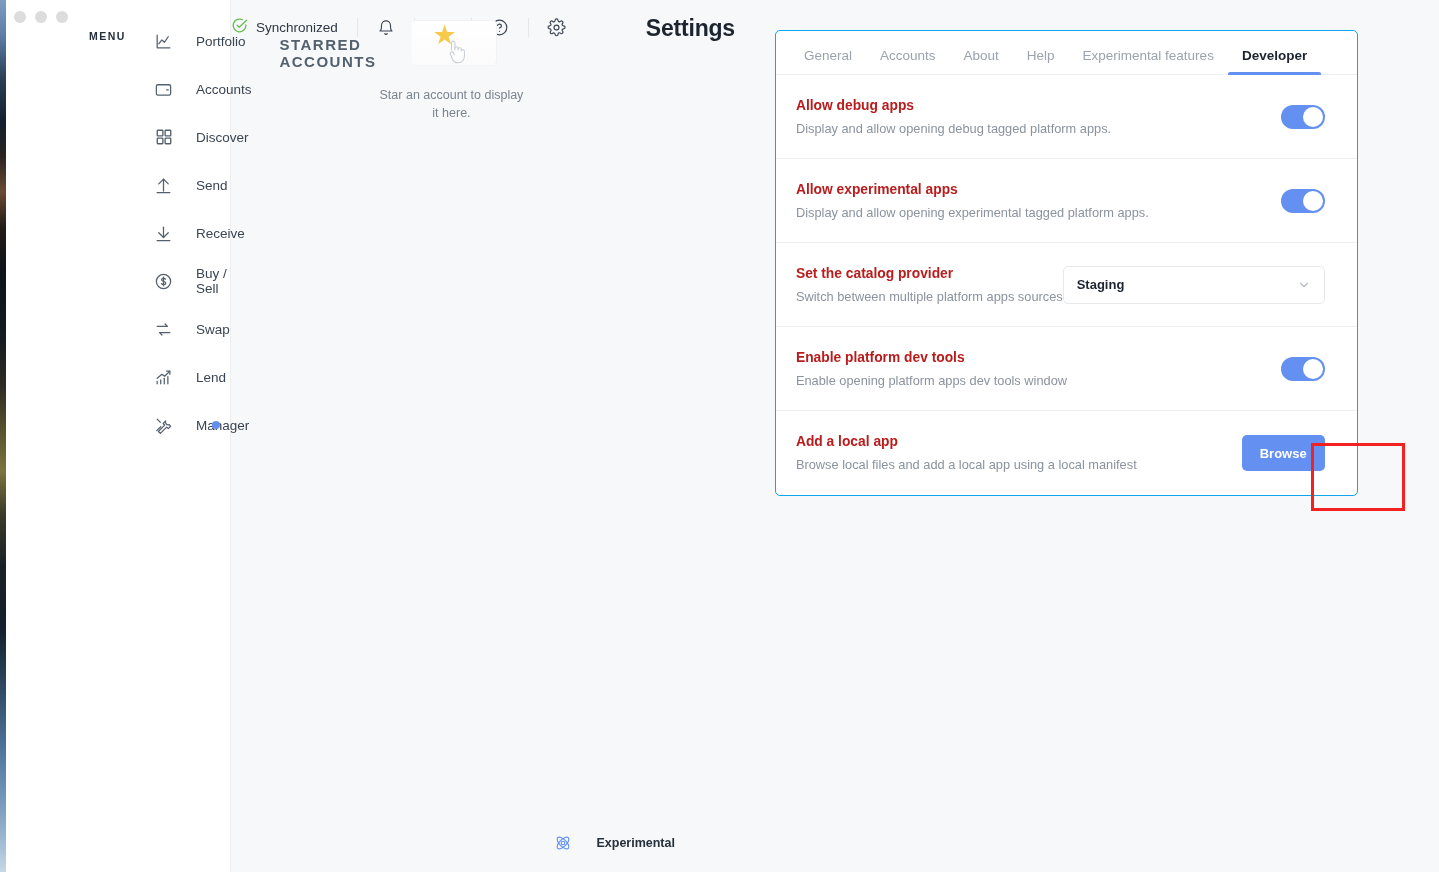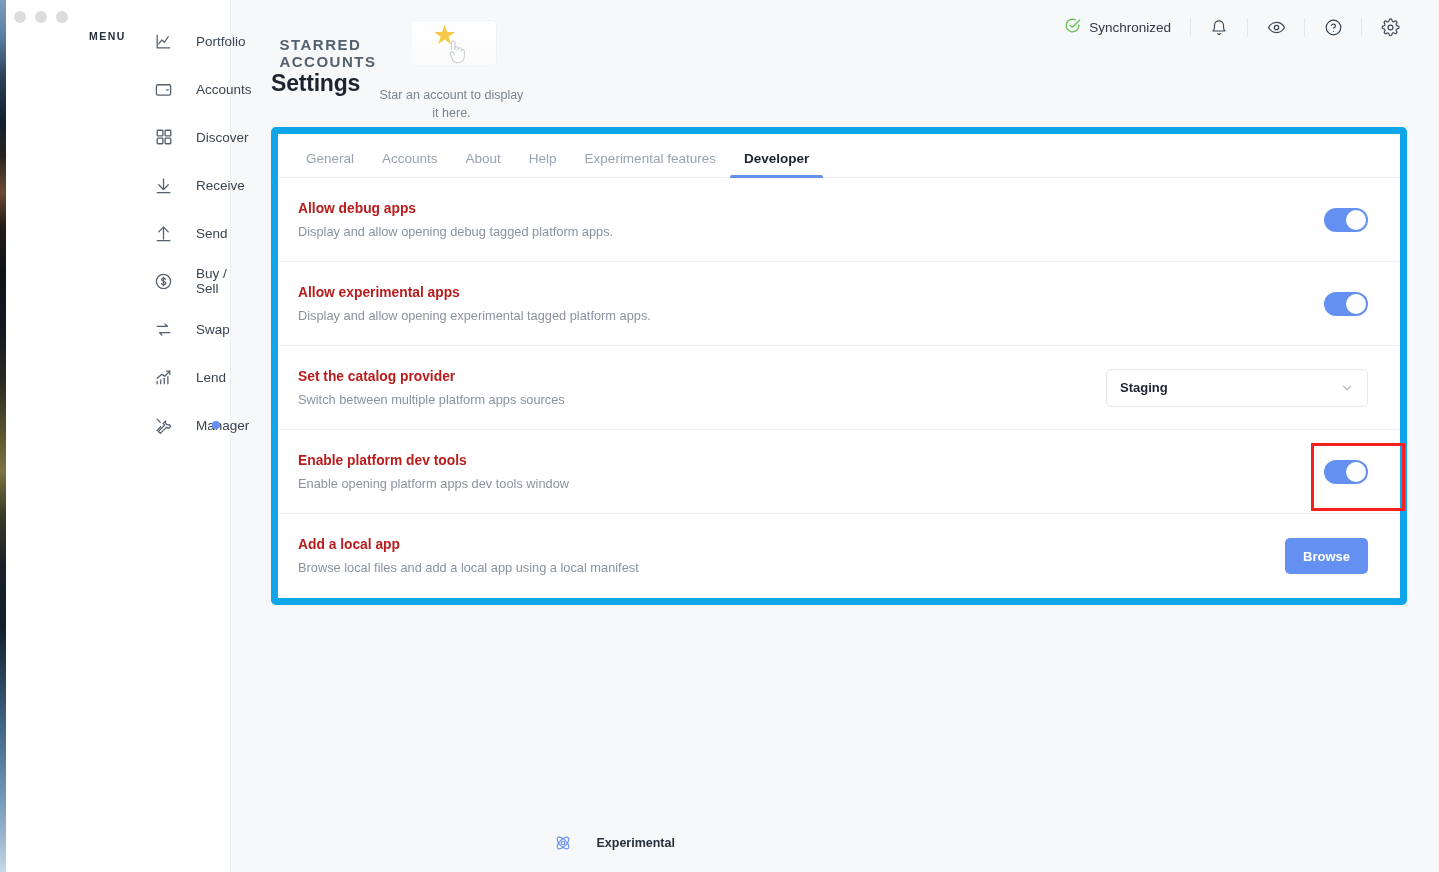--- a/index.html
+++ b/index.html
@@ -158,21 +158,20 @@
     font-weight: bold;
     color: #25303d;
   }
 
   
   .main {
     flex: 1;
     height: 872px;
     background: #f7f8f9;
     display: flex;
-    flex-direction: column;
     overflow: hidden;
   }
   .topbar {
     height: 55px;
     display: flex;
     align-items: center;
     justify-content: flex-end;
     padding-right: 32px;
     flex: 0 0 55px;
   }
@@ -204,21 +203,21 @@
     color: #1c2430;
     padding: 15px 0 0 40px;
     letter-spacing: -0.2px;
   }
 
   .card-wrap {
     margin: 30px 32px 0 40px;
   }
   .card {
     background: #ffffff;
-    border: 7px solid #0ea5e9;
+    border: 1px solid #0ea5e9;
     border-radius: 5px;
     overflow: visible;
   }
   .tabs {
     display: flex;
     align-items: flex-end;
     height: 44px;
     padding: 0 0 0 14px;
     border-bottom: 1px solid #eceef0;
   }
@@ -368,37 +367,37 @@
             <rect x="3" y="13.5" width="7.5" height="7.5" rx="1"></rect>
               <rect x="13.5" y="13.5" width="7.5" height="7.5" rx="1"></rect>
           </svg>
         </span>
         <span class="lbl">Discover</span>
       </div>
 
       <div class="nav-item">
         <span class="ic">
           <svg width="19" height="19" viewBox="0 0 24 24" fill="none" stroke="currentColor" stroke-width="1.6" stroke-linecap="round" stroke-linejoin="round">
+            <path d="M12 19V4"></path>
+              <path d="M6 10l6-6 6 6"></path>
+              <path d="M4 21h16"></path>
+          </svg>
+        </span>
+        <span class="lbl">Send</span>
+      </div>
+
+      <div class="nav-item">
+        <span class="ic">
+          <svg width="19" height="19" viewBox="0 0 24 24" fill="none" stroke="currentColor" stroke-width="1.6" stroke-linecap="round" stroke-linejoin="round">
             <path d="M12 4v13"></path>
               <path d="M6 11l6 6 6-6"></path>
               <path d="M4 21h16"></path>
           </svg>
         </span>
         <span class="lbl">Receive</span>
-      </div>
-
-      <div class="nav-item">
-        <span class="ic">
-          <svg width="19" height="19" viewBox="0 0 24 24" fill="none" stroke="currentColor" stroke-width="1.6" stroke-linecap="round" stroke-linejoin="round">
-            <path d="M12 19V4"></path>
-              <path d="M6 10l6-6 6 6"></path>
-              <path d="M4 21h16"></path>
-          </svg>
-        </span>
-        <span class="lbl">Send</span>
       </div>
 
       <div class="nav-item">
         <span class="ic">
           <svg width="19" height="19" viewBox="0 0 24 24" fill="none" stroke="currentColor" stroke-width="1.6" stroke-linecap="round" stroke-linejoin="round">
             <circle cx="12" cy="12" r="9"></circle>
               <path d="M12 6.5v11"></path>
               <path d="M14.6 9.2c-.5-.8-1.5-1.2-2.6-1.2-1.4 0-2.4.7-2.4 1.9 0 2.7 5.2 1.4 5.2 4.1 0 1.3-1.1 2-2.6 2-1.2 0-2.2-.4-2.7-1.3"></path>
           </svg>
         </span>

